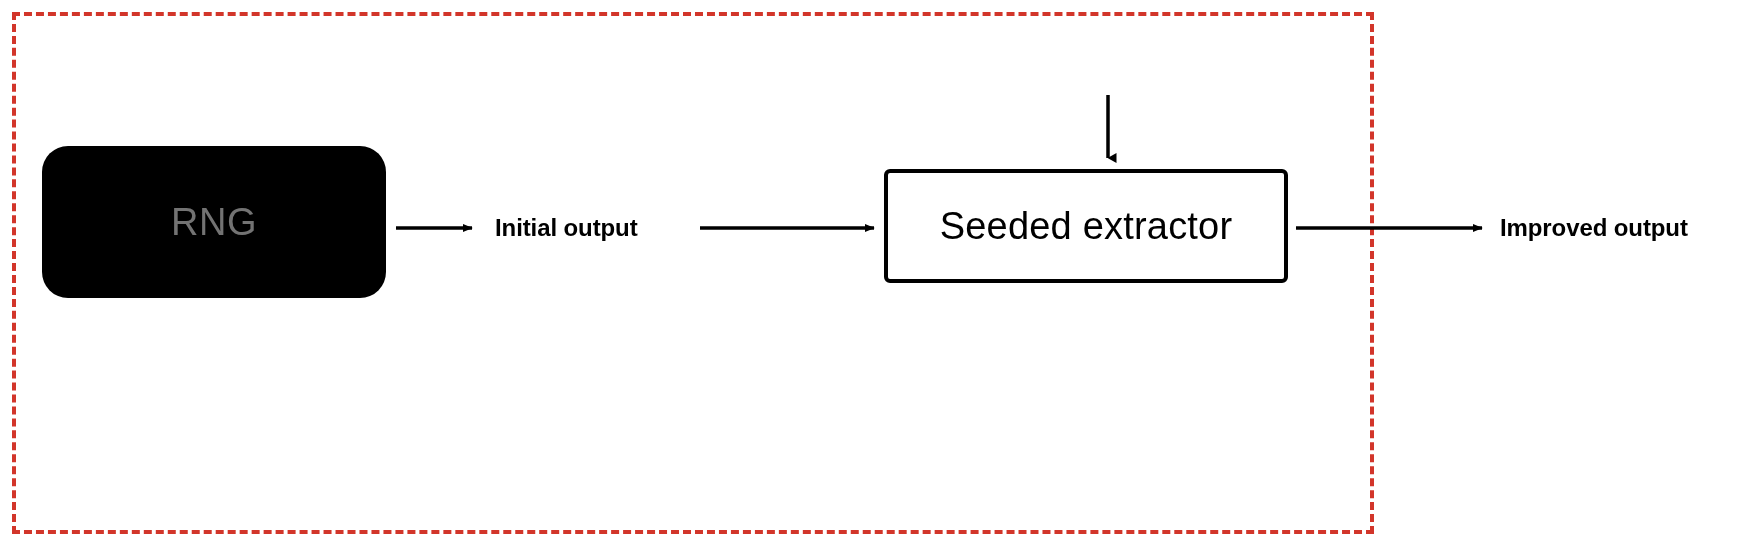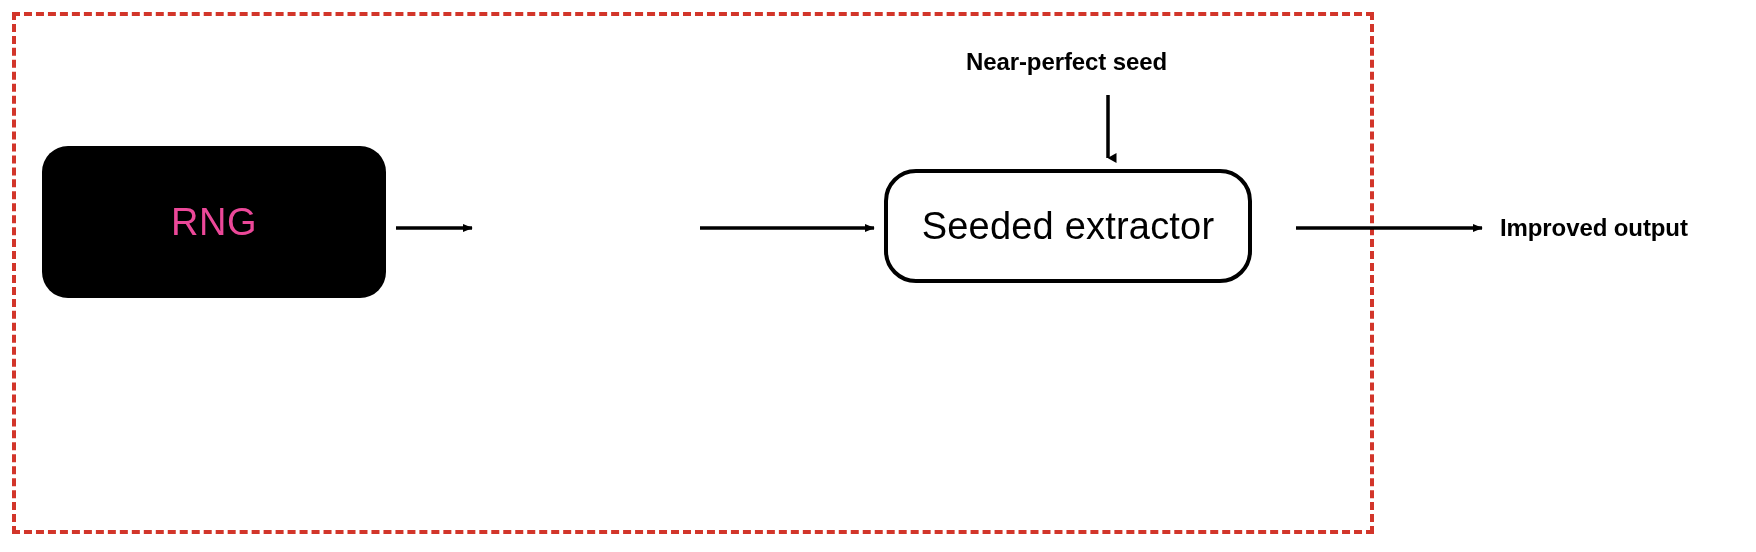--- a/index.html
+++ b/index.html
@@ -48,36 +48,36 @@
     top: 146px;
     width: 344px;
     height: 152px;
     background: #000000;
     border-radius: 26px;
     display: flex;
     align-items: center;
     justify-content: center;
   }
   .node-rng .node-text {
-    color: #ec4899;
+    color: #737373;
     font-size: 38px;
     font-weight: 500;
     letter-spacing: 0.5px;
   }
 
   
   .node-extractor {
     position: absolute;
     left: 884px;
     top: 169px;
-    width: 368px;
+    width: 404px;
     height: 114px;
     background: #ffffff;
     border: 4px solid #000000;
-    border-radius: 32px;
+    border-radius: 6px;
     display: flex;
     align-items: center;
     justify-content: center;
   }
   .node-extractor .node-text {
     color: #000000;
     font-size: 38px;
     font-weight: 400;
     letter-spacing: 0.2px;
     white-space: nowrap;
@@ -115,22 +115,22 @@
 
 
   <div class="node-rng">
     <span class="node-text">RNG</span>
   </div>
 
   <div class="node-extractor">
     <span class="node-text">Seeded extractor</span>
   </div>
 
+  <div class="edge-label label-initial-output">Initial output</div>
 
-  <div class="edge-label label-seed">Near-perfect seed</div>
 
   <div class="edge-label label-processed-output">Improved output</div>
 
   <svg class="arrow-layer" width="1756" height="552" viewBox="0 0 1756 552">
     <defs>
       <marker id="arrowhead" markerWidth="10" markerHeight="8" refX="9.2" refY="4" orient="auto" markerUnits="userSpaceOnUse">
         <polygon points="0,0 10,4 0,8" fill="#000000"></polygon>
       </marker>
       <marker id="arrowhead-v" markerWidth="10" markerHeight="9" refX="5" refY="8.5" orient="auto" markerUnits="userSpaceOnUse">
         <polygon points="0,0 10,0 5,9" fill="#000000"></polygon>

